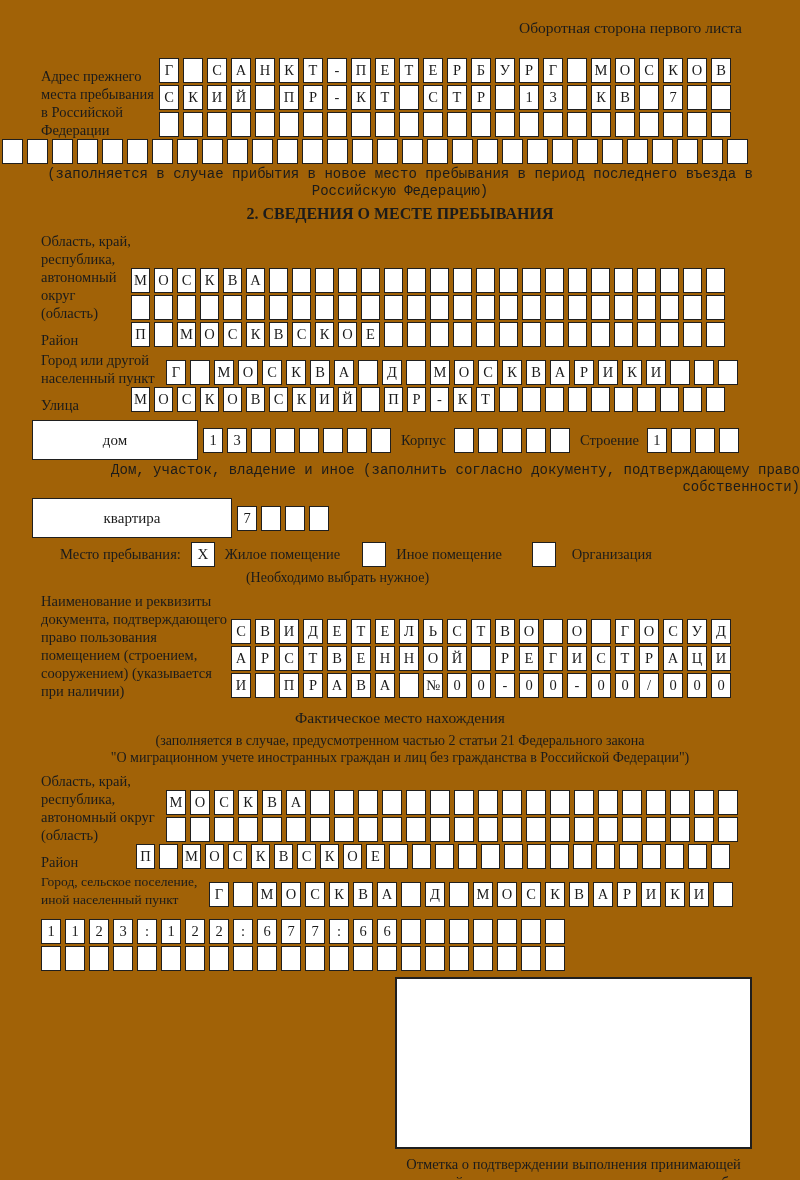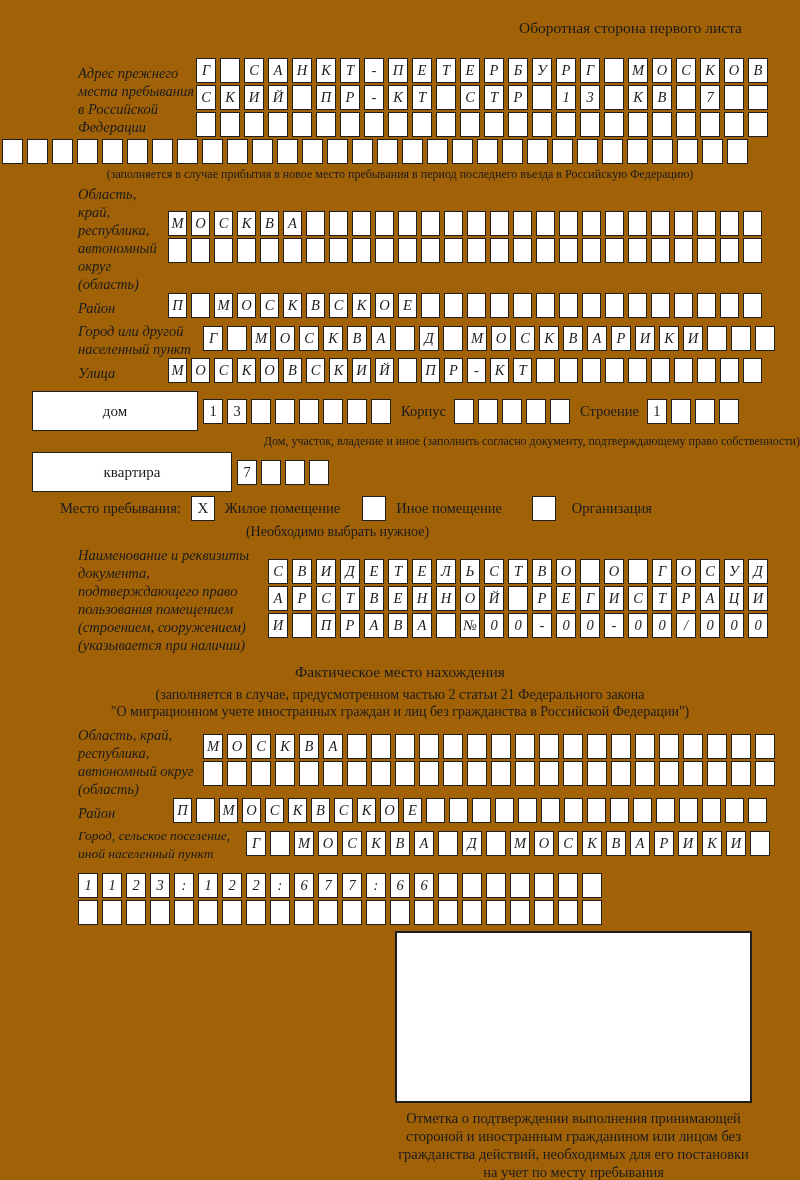--- a/index.html
+++ b/index.html
@@ -8,21 +8,21 @@
     width:800px;height:1180px;
     background:#a16207;color:#1b1b1b;
     font-family:"Liberation Serif","DejaVu Serif",serif;
     overflow:hidden;
   }
   .header-note{
     margin:18px 58px 20px 0;
     text-align:right;
     font-size:15.5px;line-height:20px;
   }
-  .flexrow{display:flex;margin-left:78px;align-items:center;font-style:italic;}
+  .flexrow{display:flex;margin-left:41px;align-items:flex-end;}
   .label{
     font-size:14.5px;line-height:18px;
     flex:none;padding-top:2px;
   }
   .small-label{font-size:13.5px;}
   .w118{width:118px;} .w90{width:90px;} .w125{width:125px;}
   .w190{width:190px;} .w95{width:95px;} .w168{width:168px;} .w162{width:162px;}
   .rows{flex:none;}
   .cellrow{display:flex;margin-bottom:2px;}
   .cell{
@@ -30,21 +30,21 @@
     width:20px;height:25px;
     border:1.5px solid #1f1f1f;
     margin-right:4px;
     display:flex;align-items:center;justify-content:center;
     font-size:14.5px;line-height:1;background:#fff;
   }
   .cellrow.small .cell{width:19px;margin-right:4px;}
   .cellrow.wide .cell{width:21px;}
   .overflow{margin-left:2px;margin-top:0;}
   .caption{
-    font-size:12px;line-height:17px;text-align:center;margin:0 20px 0 20px;
+    font-size:14px;line-height:17px;text-align:center;margin:0 20px 0 20px;font-family:Liberation Mono, monospace;
   }
   .caption.left{text-align:right;margin-left:60px;margin-right:0;}
   .sec-title{
     font-size:16px;font-weight:bold;text-align:center;
     margin:4px 0 6px 0;line-height:20px;
   }
   .sub-title{font-size:14px;text-align:center;line-height:17px;}
   .house-row{display:flex;align-items:center;margin:6px 0 2px 32px;}
   .namedbox{
     box-sizing:border-box;height:40px;
@@ -191,20 +191,21 @@
       <div class="cell"></div>
       <div class="cell"></div>
       <div class="cell"></div>
       <div class="cell"></div>
       <div class="cell"></div>
       <div class="cell"></div>
       <div class="cell"></div>
     </div>
   <div class="caption">(заполняется в случае прибытия в новое место пребывания в период последнего въезда в Российскую Федерацию)</div>
 
+  <div class="sec-title">2. СВЕДЕНИЯ О МЕСТЕ ПРЕБЫВАНИЯ</div>
 
   <div class="flexrow">
     <div class="label w90">Область, край, республика, автономный округ (область)</div>
     <div class="rows">
       <div class="cellrow small">
           <div class="cell">М</div>
           <div class="cell">О</div>
           <div class="cell">С</div>
           <div class="cell">К</div>
           <div class="cell">В</div>

